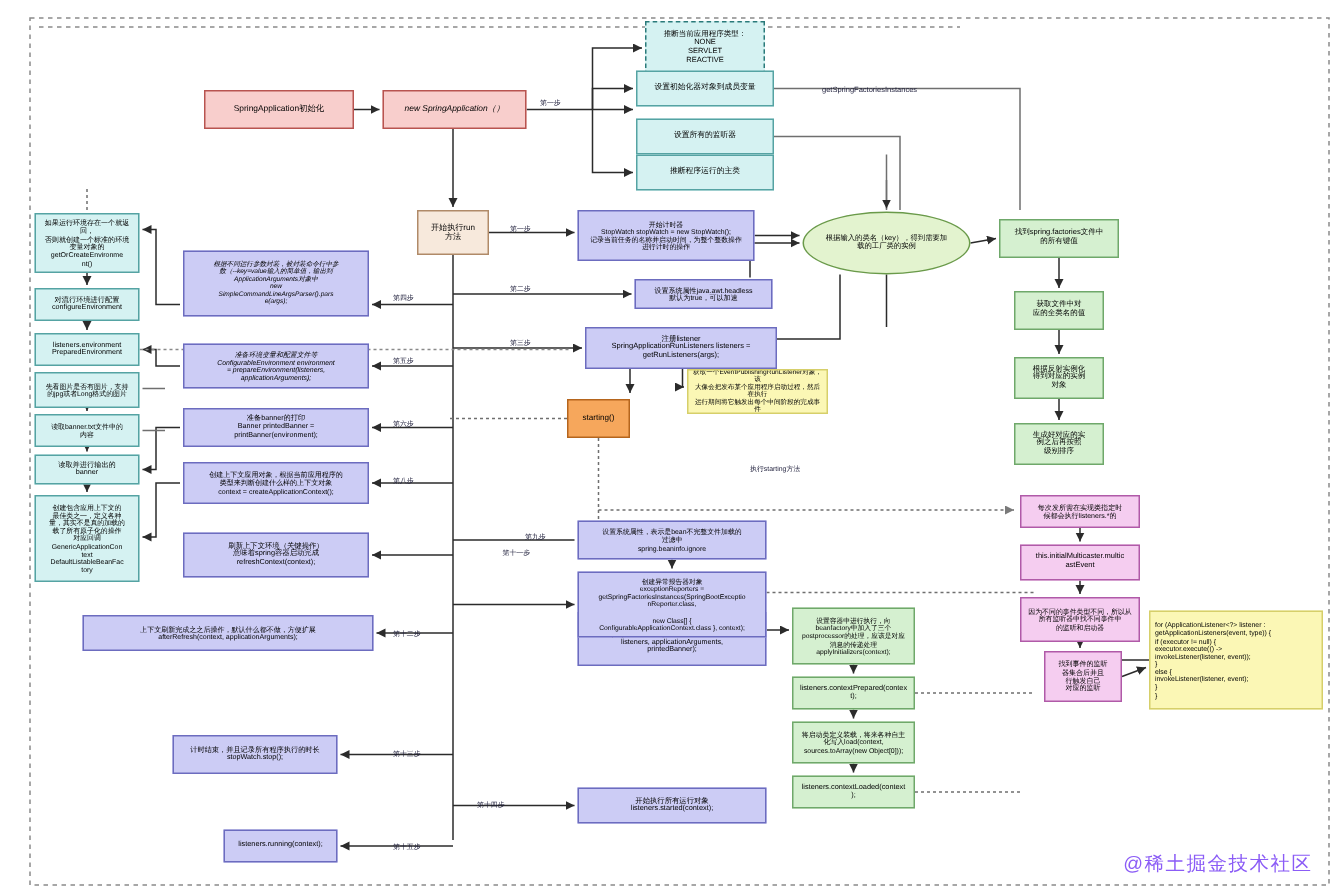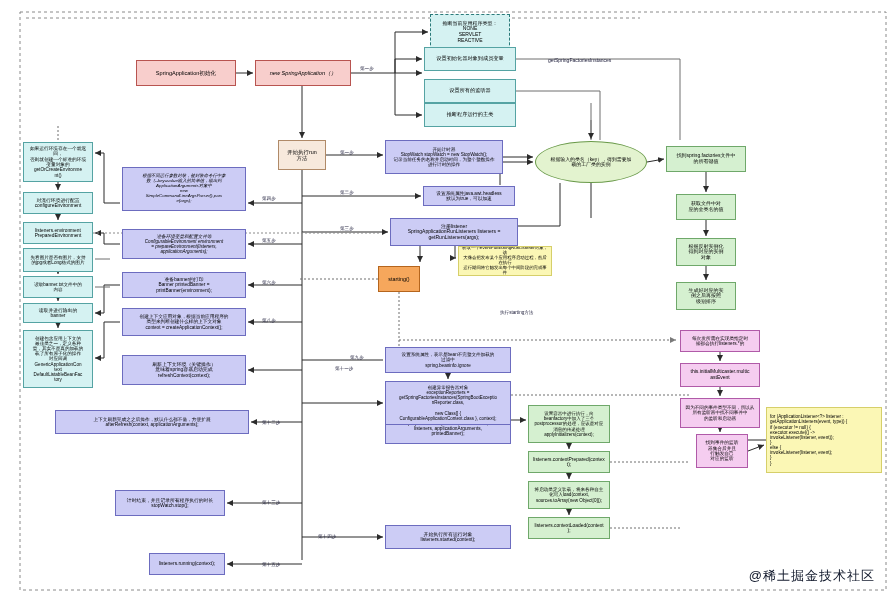--- a/index.html
+++ b/index.html
@@ -14,21 +14,21 @@
   .n-cyan   {background:#d5f2f2;border:1px solid #55a3a3;}
   .n-cyan-d {background:#d5f2f2;border:1px dashed #2a7a7a;}
   .n-purple {background:#ccccf5;border:1px solid #6c6cbf;}
   .n-green  {background:#d5f0d0;border:1px solid #6fa86a;}
   .n-beige  {background:#f7e9dc;border:1px solid #b08a68;}
   .n-magenta{background:#f5cdf0;border:1px solid #b05aa8;}
   .n-orange {background:#f6a75c;border:1px solid #b5651d;}
   .n-yellow {background:#fbf7b5;border:1px solid #d6cf6a;}
   .n-oval   {background:#e3f3cf;border:1px solid #6a9a4a;border-radius:50%;}
   .lbl{position:absolute;color:#1d1d3a;white-space:nowrap;}
-  .watermark{position:absolute;right:14px;bottom:10px;color:#0f172a;
+  .watermark{position:absolute;right:14px;bottom:10px;color:#8b5cf6;
              font-size:13px;letter-spacing:1px;}
 </style>
 </head>
 <body>
 
 <div id="canvas">
 
   <svg class="lines">
     <defs>
       <marker id="ah" markerWidth="7" markerHeight="7" refX="6" refY="3" orient="auto" markerUnits="userSpaceOnUse">

